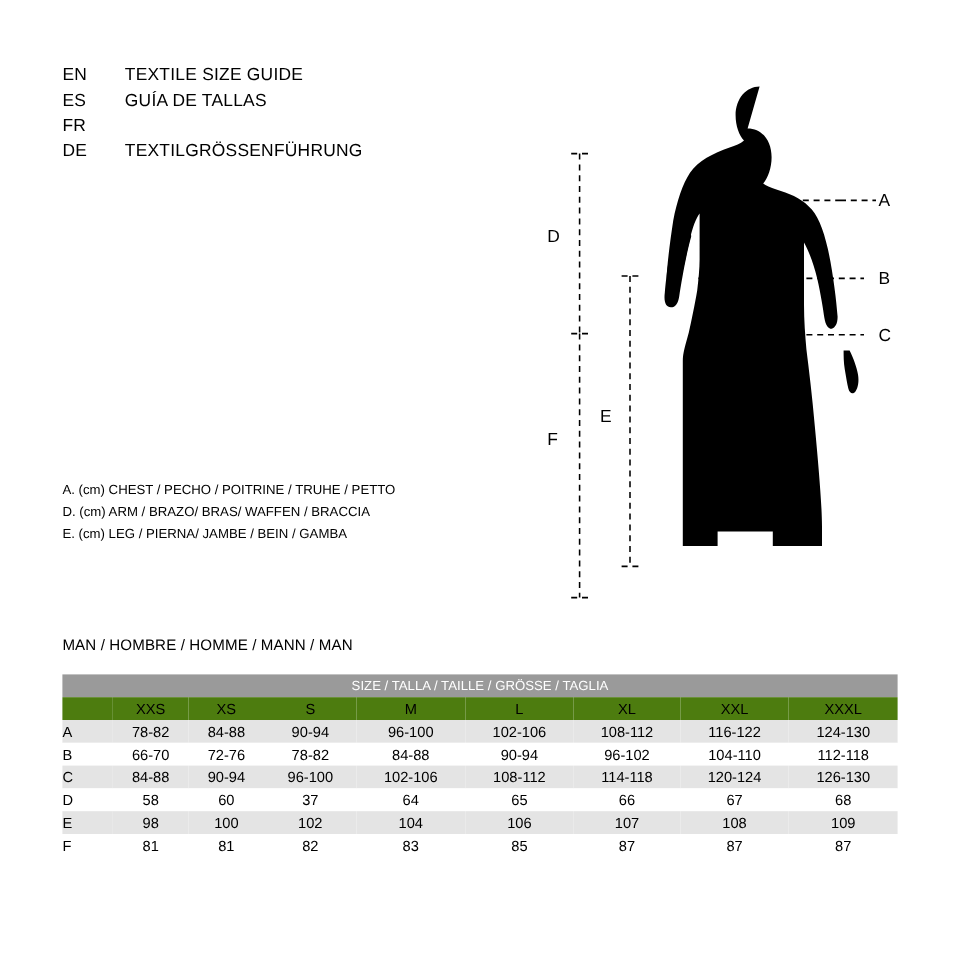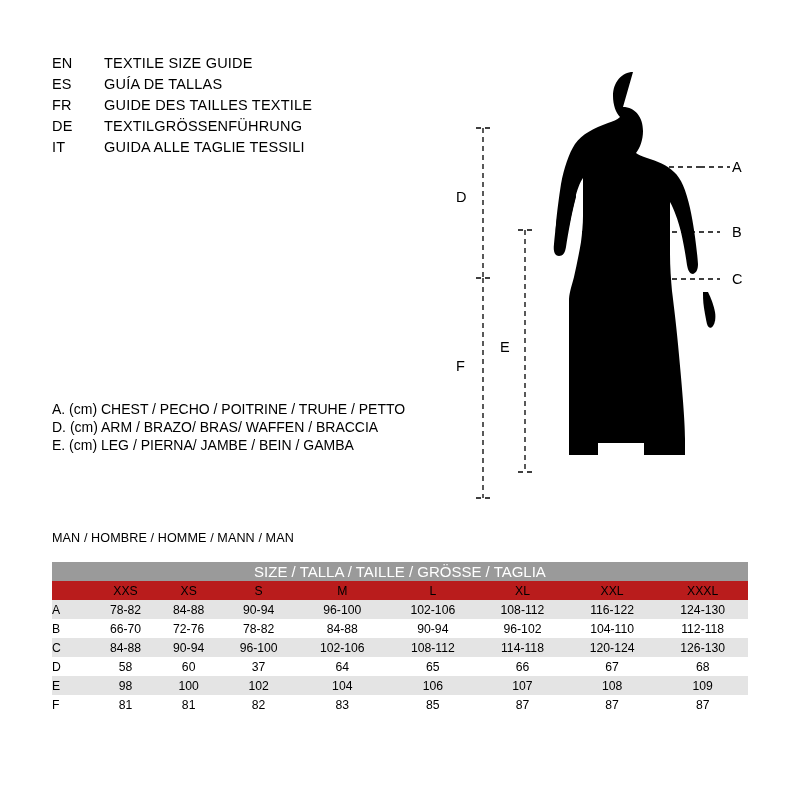--- a/index.html
+++ b/index.html
@@ -39,21 +39,21 @@
   }
 
   
   #legend-block {
     position: absolute;
     left: 52px;
     top: 400px;
     width: 470px;
   }
   .legend-row {
-    font-size: 14px;
+    font-size: 11px;
     line-height: 18.1px;
     white-space: nowrap;
   }
   #legend-man {
     position: absolute;
     left: 52px;
     top: 531px;
     font-size: 12.6px;
     font-weight: normal;
     letter-spacing: 0.1px;
@@ -85,25 +85,25 @@
     height: 19px;
     font-weight: normal;
     text-align: center;
   }
   .tbl-head-row td {
     background: #9a9a9a;
     color: #ffffff;
     text-align: left;
     padding-left: 6px;
     height: 20px;
-    font-size: 15px;
+    font-size: 11px;
     margin-top: 32px;
   }
   .tbl-sizes-row td {
-    background: #b91c1c;
+    background: #4d7c0f;
     height: 21px;
   }
   .row-alt td { background: #e4e4e4; }
   .row-plain td { background: #ffffff; }
   .col-label {
     text-align: left !important;
     padding-left: 6px;
     width: 42px;
   }
 </style>
@@ -114,29 +114,24 @@
   <div class="title-row">
     <span class="title-lang">EN</span>
     <span class="title-text">TEXTILE SIZE GUIDE</span>
   </div>
   <div class="title-row">
     <span class="title-lang">ES</span>
     <span class="title-text">GUÍA DE TALLAS</span>
   </div>
   <div class="title-row">
     <span class="title-lang">FR</span>
-    <span class="title-text">GUIDE DES TAILLES TEXTILE</span>
   </div>
   <div class="title-row">
     <span class="title-lang">DE</span>
     <span class="title-text">TEXTILGRÖSSENFÜHRUNG</span>
-  </div>
-  <div class="title-row">
-    <span class="title-lang">IT</span>
-    <span class="title-text">GUIDA ALLE TAGLIE TESSILI</span>
   </div>
 </div>
 
 <div id="figure-area">
   <svg width="340" height="490" viewBox="0 0 340 490" xmlns="http://www.w3.org/2000/svg">
 
     <g>
       <path fill="#000000" d="
         M203,42
         c -11,0 -20,10 -20,24

